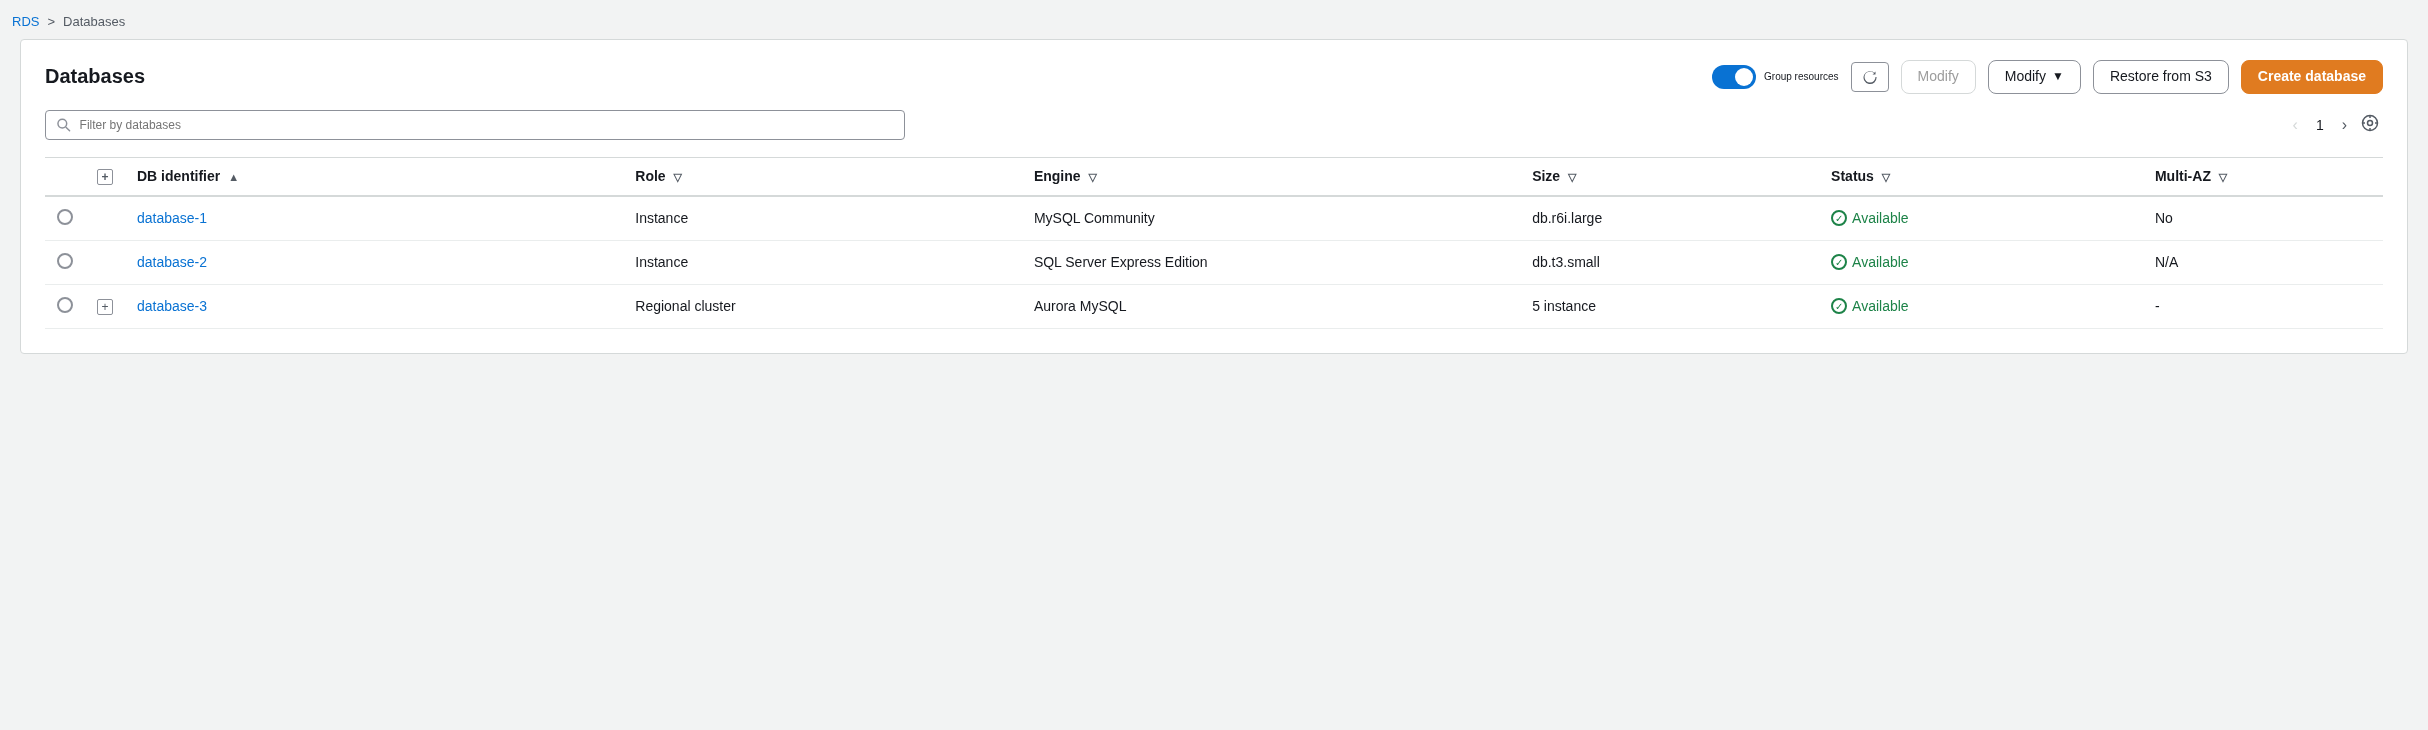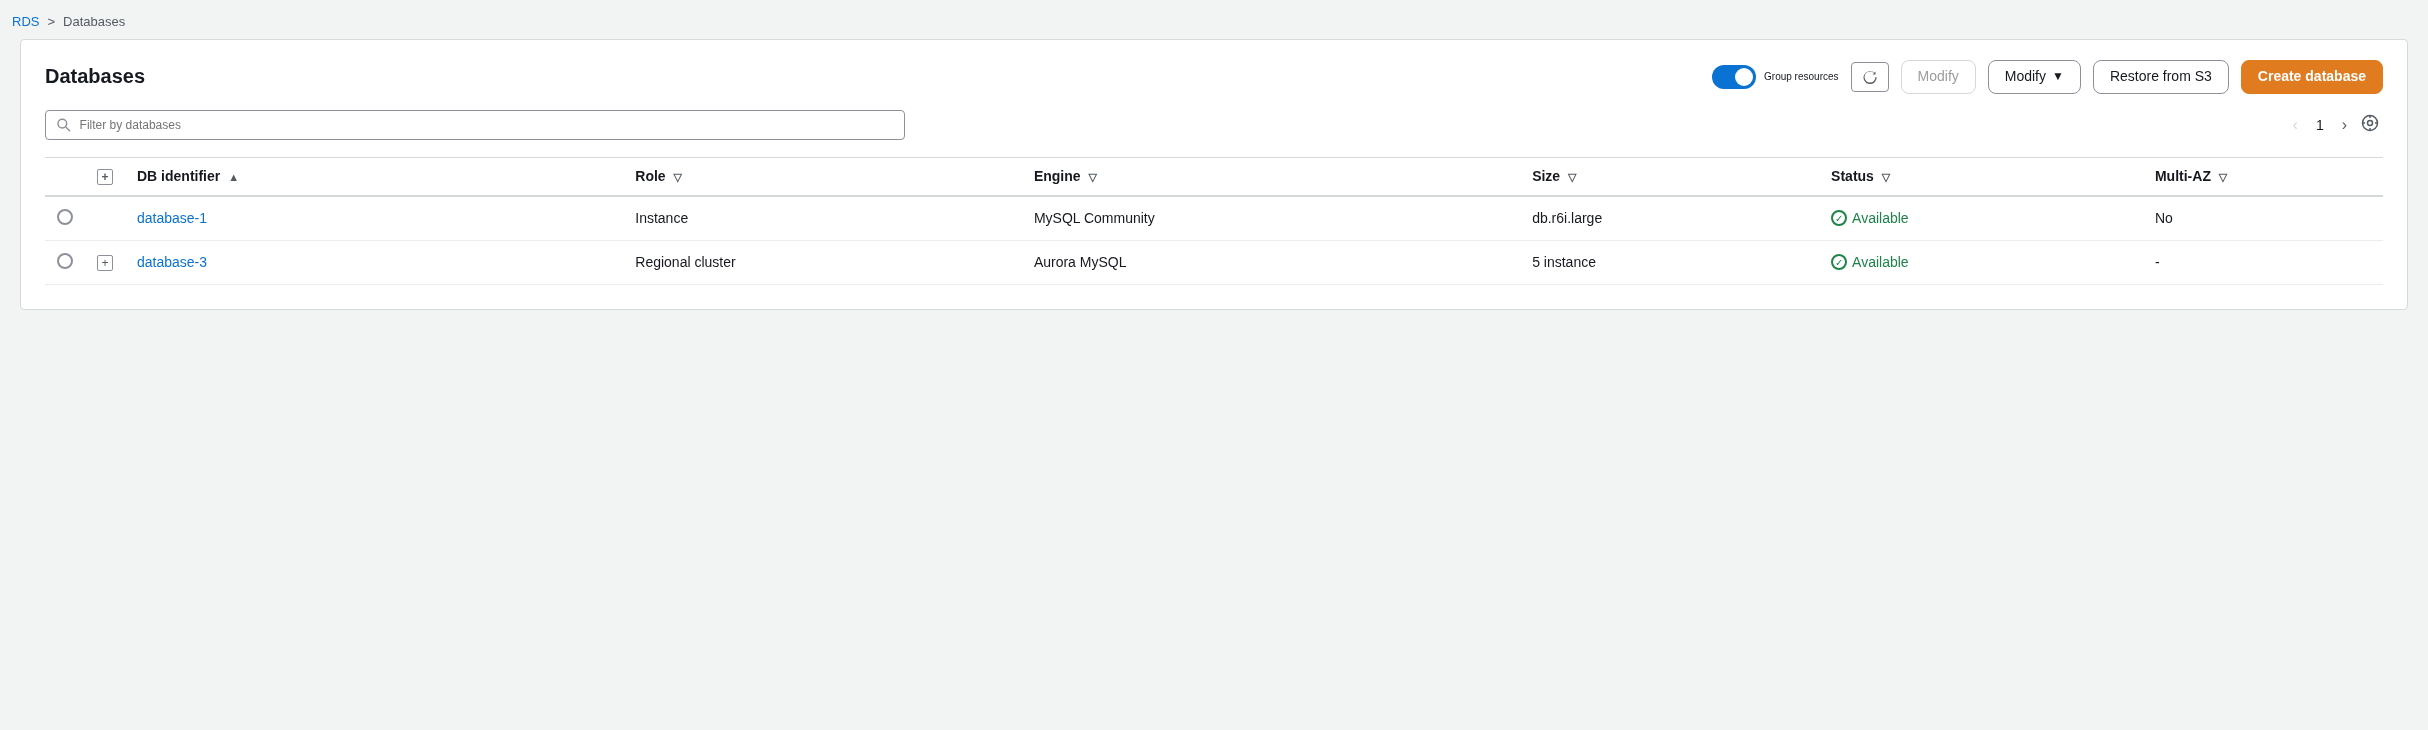--- a/index.html
+++ b/index.html
@@ -403,20 +403,35 @@
             <td class="col-status">
               <span class="status-available">
       <span class="check-circle">✓</span>
       <span>Available</span>
     </span>
             </td>
             <td class="col-multiaz">No</td>
           </tr>
           <tr>
             <td class="col-check"><span class="radio-outer"></span></td>
+            <td class="col-expand"></td>
+            <td class="col-dbid"><a href="#" class="db-link">database-2</a></td>
+            <td class="col-role">Instance</td>
+            <td class="col-engine">SQL Server Express Edition</td>
+            <td class="col-size">db.t3.small</td>
+            <td class="col-status">
+              <span class="status-available">
+      <span class="check-circle">✓</span>
+      <span>Available</span>
+    </span>
+            </td>
+            <td class="col-multiaz">N/A</td>
+          </tr>
+          <tr>
+            <td class="col-check"><span class="radio-outer"></span></td>
             <td class="col-expand"><span class="expand-icon">+</span></td>
             <td class="col-dbid"><a href="#" class="db-link">database-3</a></td>
             <td class="col-role">Regional cluster</td>
             <td class="col-engine">Aurora MySQL</td>
             <td class="col-size">5 instance</td>
             <td class="col-status">
               <span class="status-available">
       <span class="check-circle">✓</span>
       <span>Available</span>
     </span>

